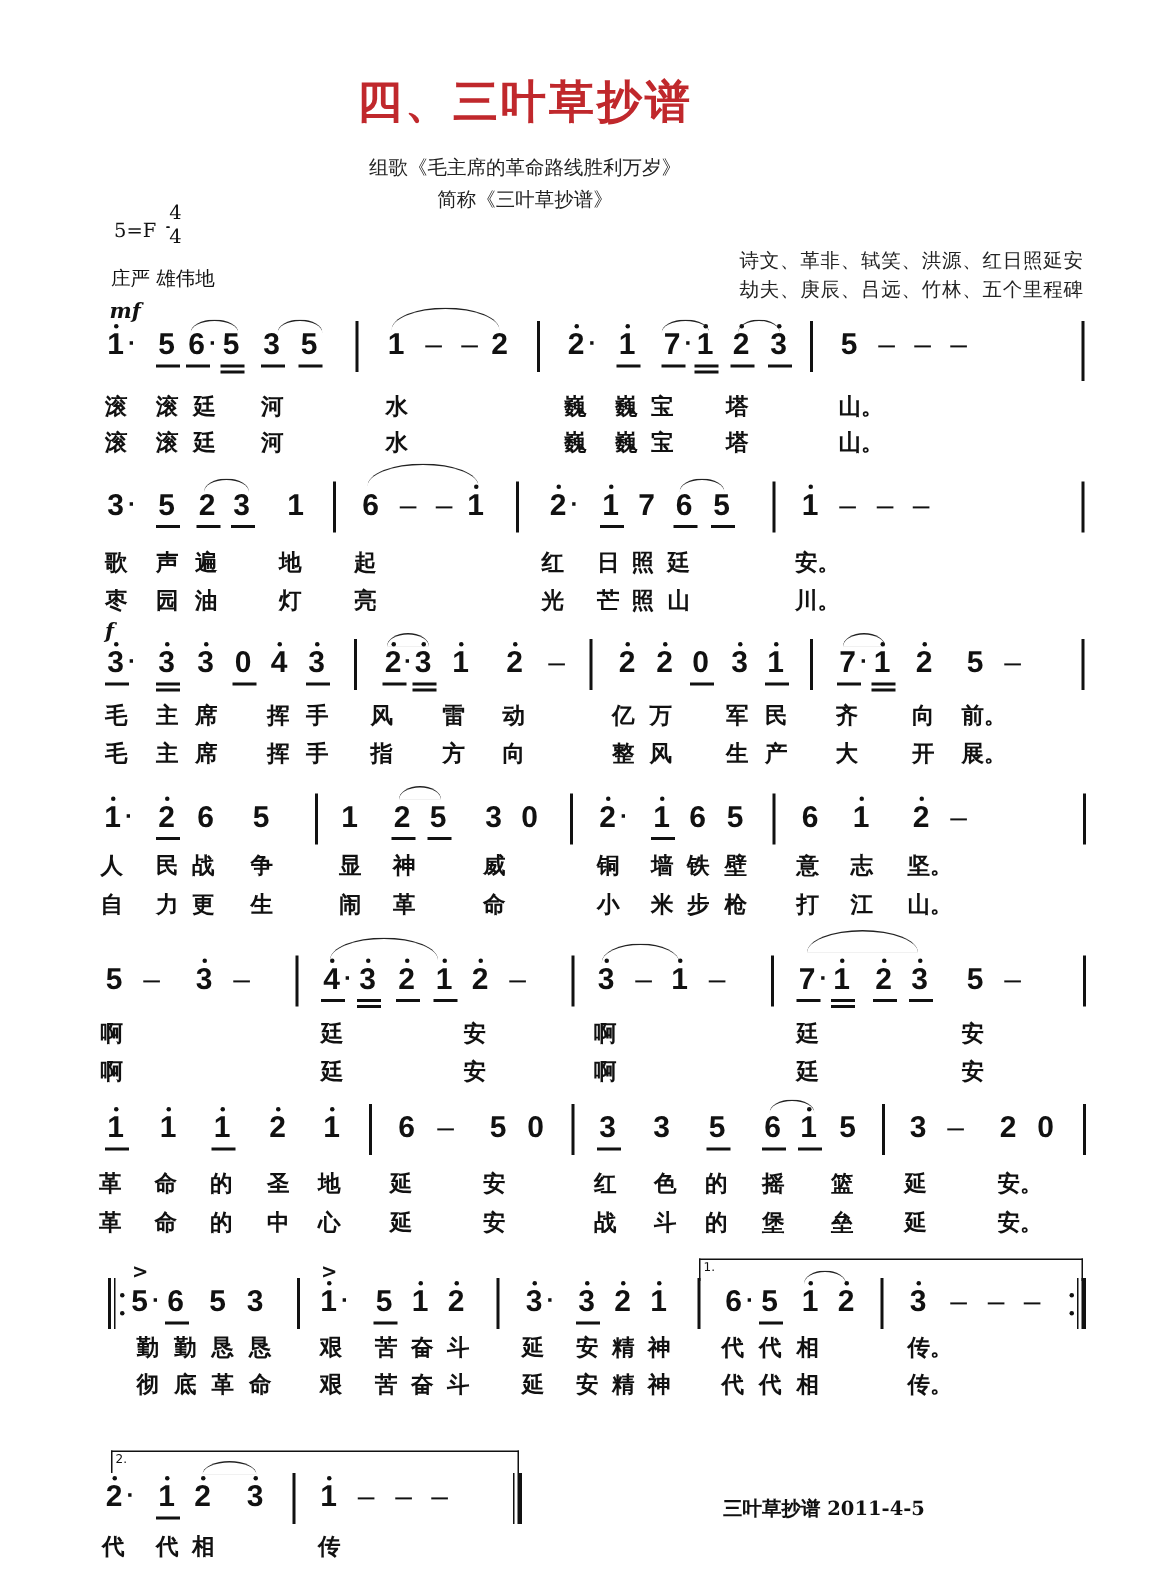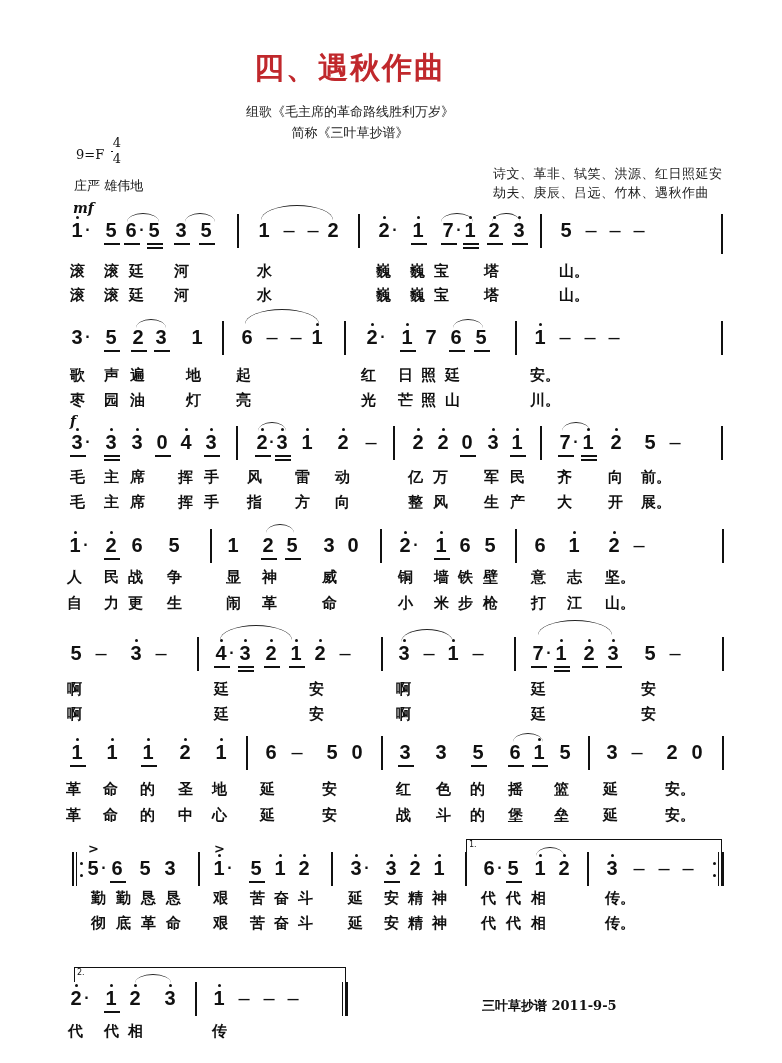--- a/index.html
+++ b/index.html
@@ -20,33 +20,33 @@
   .bar { position:absolute; width:1.5px; background:#111; }
   .lyric { position:absolute; font-family:"DejaVu Serif", serif; font-weight:bold; font-size:15px; }
   .slur { position:absolute; border-top:1.5px solid #222; border-radius:50% 50% 0 0 / 100% 100% 0 0; height:8px; }
   .footer { left:482px; top:997px; font-family:"DejaVu Serif", serif; font-weight:bold; font-size:13px; }
   .volta { position:absolute; border-top:1.5px solid #111; border-left:1px solid #111; border-right:1px solid #111; height:14px; font-size:8px; padding-left:2px; }
   .accent { position:absolute; font-size:13px; font-weight:bold; }
 </style>
 </head>
 <body>
 
-<div class="abs title"><span>四、遇秋作曲</span></div>
+<div class="abs title"><span>四、三叶草抄谱</span></div>
 <div class="abs subtitle" style="top:103px;">组歌《毛主席的革命路线胜利万岁》</div>
 <div class="abs subtitle" style="top:124px;">简称《三叶草抄谱》</div>
 
-<div class="abs key">9=F</div>
+<div class="abs key">5=F</div>
 <div class="abs timesig">
   <div>4</div>
   <div class="bar"></div>
   <div>4</div>
 </div>
 <div class="abs tempo">庄严  雄伟地</div>
 <div class="abs credits" style="top:165px;">诗文、革非、轼笑、洪源、红日照延安</div>
-<div class="abs credits" style="top:184px;">劫夫、庚辰、吕远、竹林、遇秋作曲</div>
+<div class="abs credits" style="top:184px;">劫夫、庚辰、吕远、竹林、五个里程碑</div>
 
 <div class="abs dyn" style="left:73px; top:200px;">mf</div>
 <div class="abs dyn" style="left:70px; top:413px;">f</div>
 
 <div id="score">
     <div class="note dot-above" style="left: 70px; top: 220px;">1</div>
     <div class="note" style="left: 84px; top: 220px; width: 8px; font-size: 16px;">·</div>
     <div class="note" style="left: 104px; top: 220px;">5</div>
     <div class="uline" style="left: 104px; width: 16px; top: 243px;"></div>
     <div class="note" style="left: 124px; top: 220px;">6</div>
@@ -496,13 +496,13 @@
 <div class="abs" style="left:713px; top:874px; width:3px; height:3px; background:#111; border-radius:50%;"></div>
 <div class="abs" style="left:718px; top:852px; width:1px; height:34px; background:#111;"></div>
 <div class="abs" style="left:721px; top:852px; width:3px; height:34px; background:#111;"></div>
 
 <div class="volta" style="left:466px; top:839px; width:252px; border-right:1px solid #111;"><span>1.</span></div>
 <div class="volta" style="left:74px; top:967px; width:268px;"><span>2.</span></div>
 
 <div class="abs" style="left:342px; top:982px; width:1px; height:34px; background:#111;"></div>
 <div class="abs" style="left:345px; top:982px; width:3px; height:34px; background:#111;"></div>
 
-<div class="abs footer">三叶草抄谱 2011-9-5</div>
+<div class="abs footer">三叶草抄谱 2011-4-5</div>
 
 </body></html>

